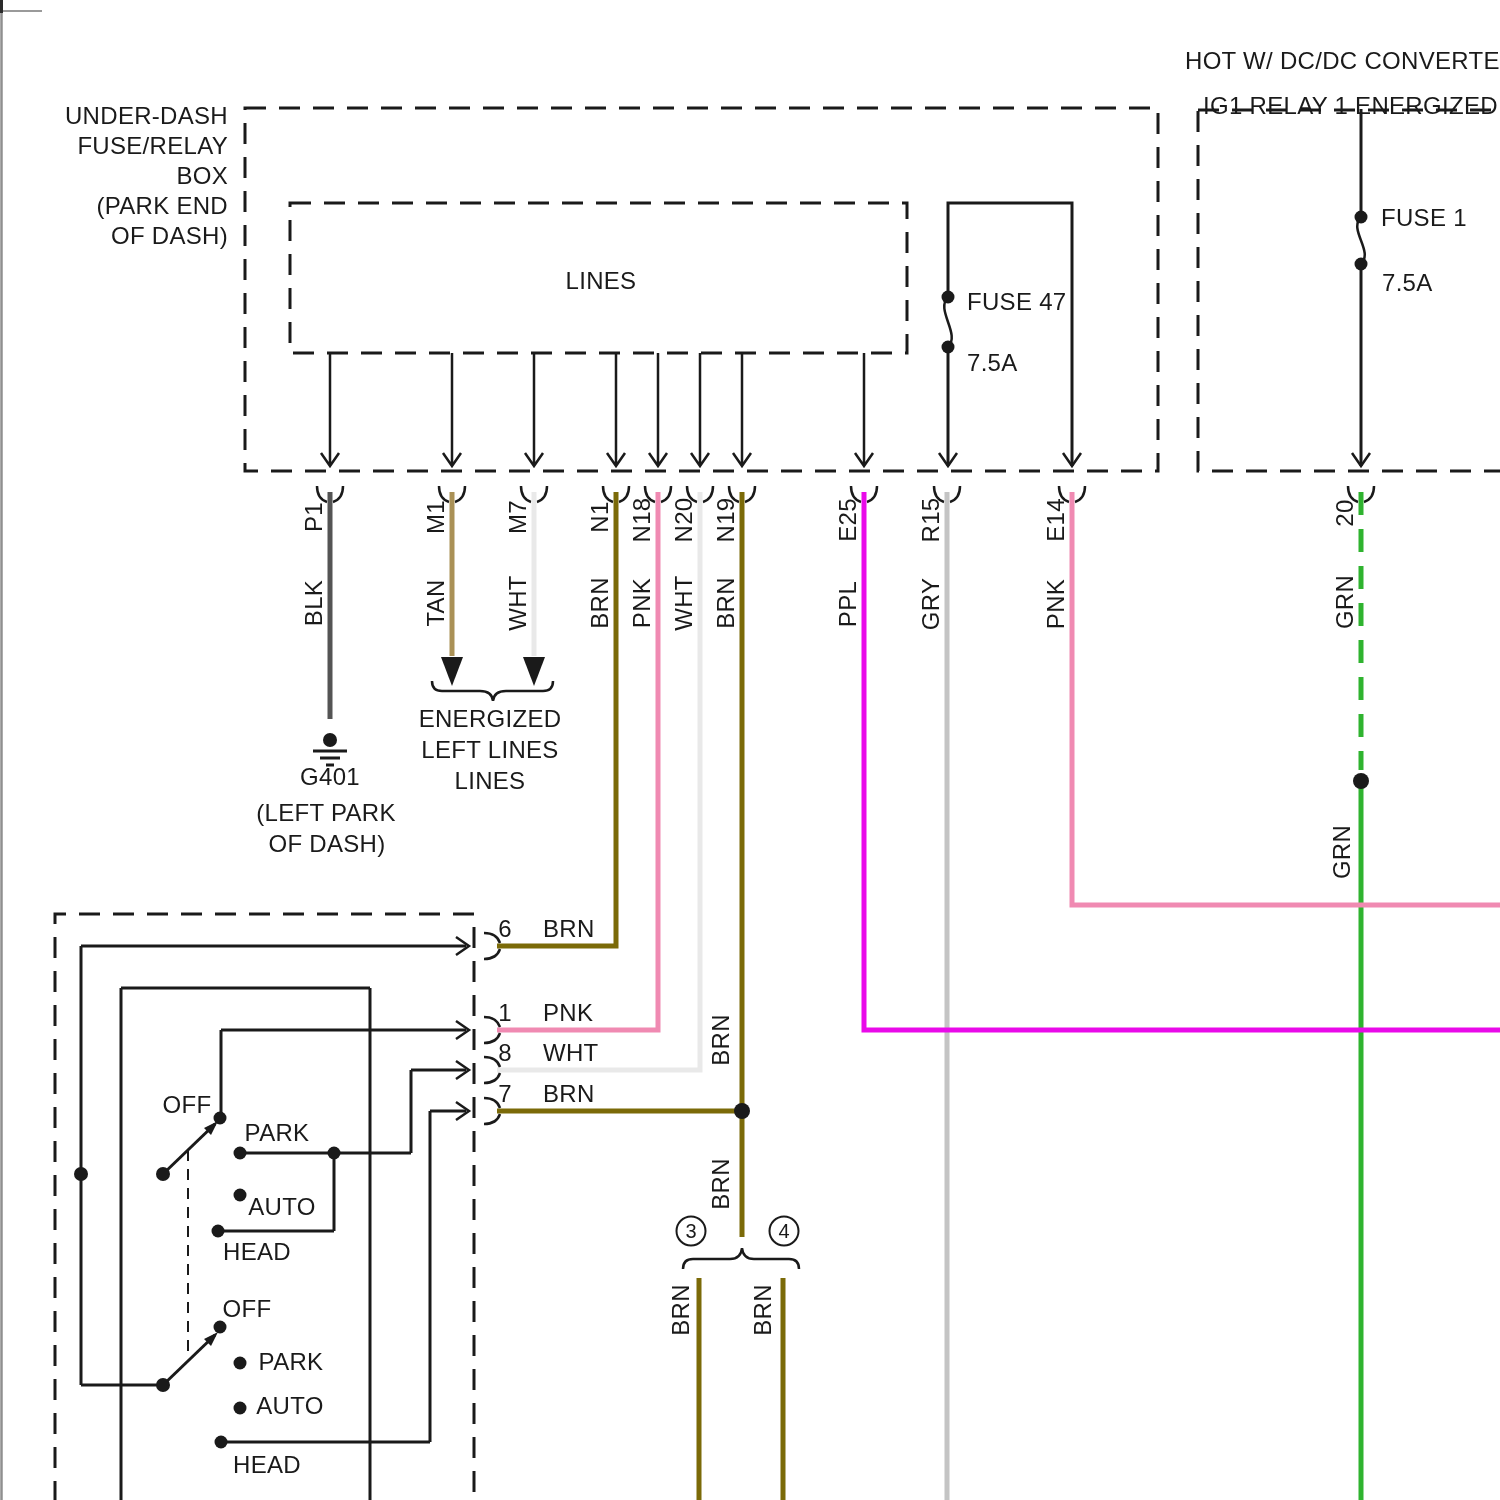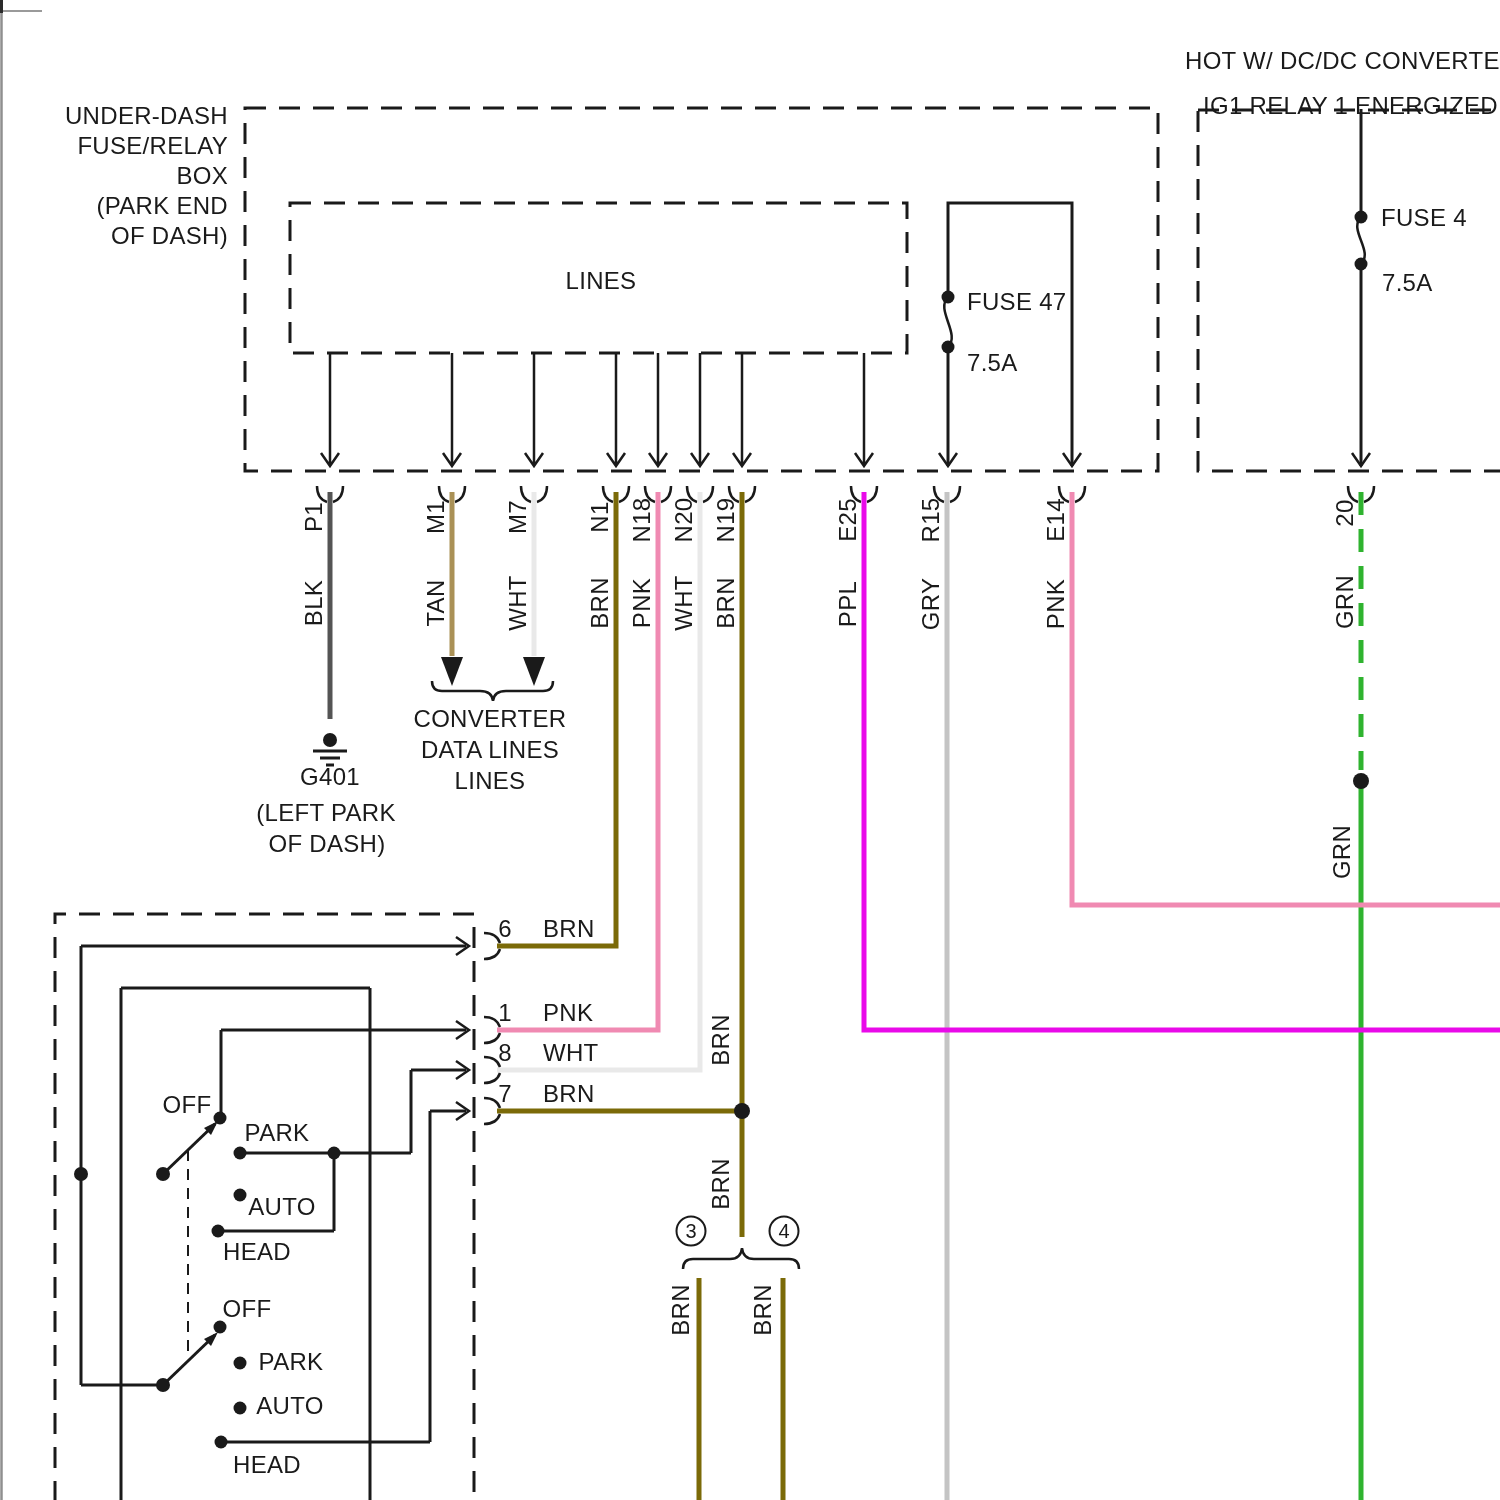--- a/index.html
+++ b/index.html
@@ -164,21 +164,21 @@
   <div class="t r" style="left:228px;top:206px">(PARK END</div>
   <div class="t r" style="left:228px;top:236px">OF DASH)</div>
 
   <div class="t l" style="left:1185px;top:61px">HOT W/ DC/DC CONVERTER</div>
   <div class="t l" style="left:1203px;top:106px">IG1 RELAY 1 ENERGIZED</div>
 
   <div class="t c" style="left:601px;top:281px">LINES</div>
 
   <div class="t l" style="left:967px;top:302px">FUSE 47</div>
   <div class="t l" style="left:967px;top:363px">7.5A</div>
-  <div class="t l" style="left:1381px;top:218px">FUSE 4</div>
+  <div class="t l" style="left:1381px;top:218px">FUSE 1</div>
   <div class="t l" style="left:1382px;top:283px">7.5A</div>
 
   <div class="t v" style="left:314px;top:517px">P1</div>
   <div class="t v" style="left:436px;top:517px">M1</div>
   <div class="t v" style="left:518px;top:517px">M7</div>
   <div class="t v" style="left:600px;top:517px">N1</div>
   <div class="t v" style="left:642px;top:520px">N18</div>
   <div class="t v" style="left:684px;top:520px">N20</div>
   <div class="t v" style="left:726px;top:520px">N19</div>
   <div class="t v" style="left:848px;top:520px">E25</div>
@@ -196,22 +196,22 @@
   <div class="t v" style="left:848px;top:604px">PPL</div>
   <div class="t v" style="left:931px;top:604px">GRY</div>
   <div class="t v" style="left:1056px;top:604px">PNK</div>
   <div class="t v" style="left:1345px;top:602px">GRN</div>
   <div class="t v" style="left:1342px;top:852px">GRN</div>
 
   <div class="t c" style="left:330px;top:777px">G401</div>
   <div class="t c" style="left:326px;top:813px">(LEFT PARK</div>
   <div class="t c" style="left:327px;top:844px">OF DASH)</div>
 
-  <div class="t c" style="left:490px;top:719px">CONVERTER</div>
-  <div class="t c" style="left:490px;top:750px">DATA LINES</div>
+  <div class="t c" style="left:490px;top:719px">ENERGIZED</div>
+  <div class="t c" style="left:490px;top:750px">LEFT LINES</div>
   <div class="t c" style="left:490px;top:781px">LINES</div>
 
   <div class="t c" style="left:505px;top:929px">6</div>
   <div class="t l" style="left:543px;top:929px">BRN</div>
   <div class="t c" style="left:505px;top:1013px">1</div>
   <div class="t l" style="left:543px;top:1013px">PNK</div>
   <div class="t c" style="left:505px;top:1053px">8</div>
   <div class="t l" style="left:543px;top:1053px">WHT</div>
   <div class="t c" style="left:505px;top:1094px">7</div>
   <div class="t l" style="left:543px;top:1094px">BRN</div>

